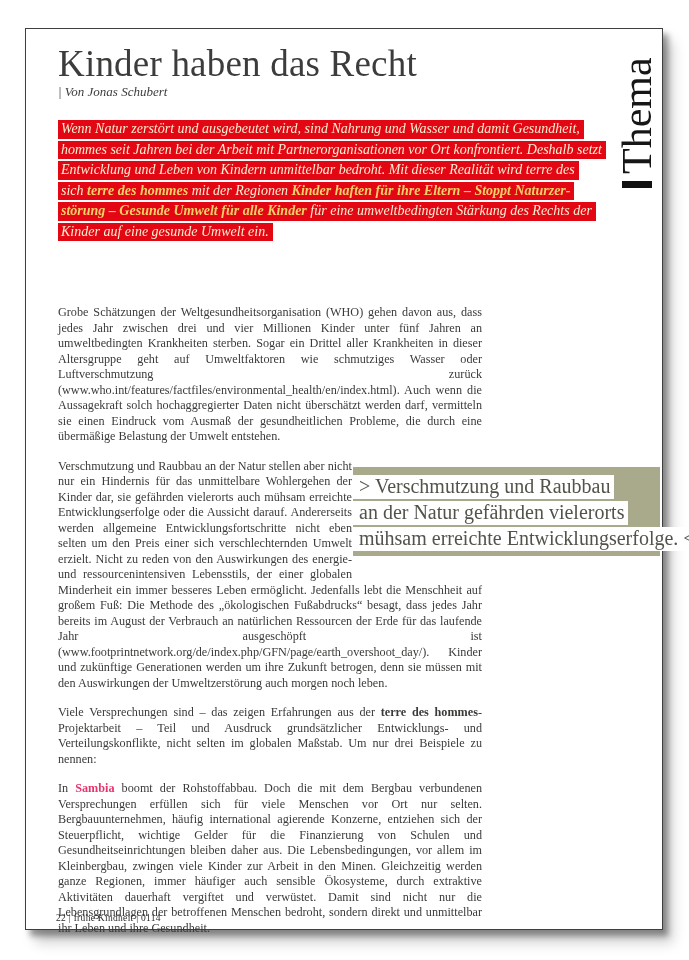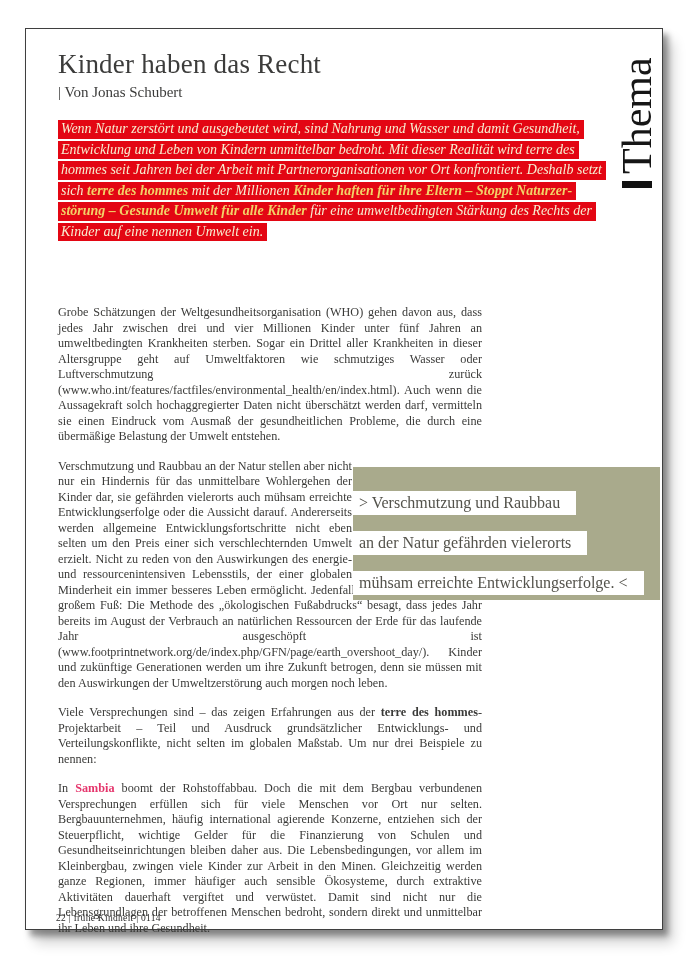--- a/index.html
+++ b/index.html
@@ -9,25 +9,25 @@
     -webkit-font-smoothing:antialiased;
   }
   .page{
     position:absolute;left:25px;top:28px;width:638px;height:902px;
     background:#fff;border:1px solid #3f3f3f;box-sizing:border-box;
     box-shadow:5px 6px 6px rgba(0,0,0,.38), 10px 13px 12px rgba(0,0,0,.18);
   }
   .content{position:absolute;left:32px;top:0;width:424px;}
   h1.title{
     margin:20px 0 0 0;font-weight:400;
-    font-size:27px;line-height:30px;color:var(--title-text,#3c3c3b);
+    font-size:37px;line-height:30px;color:var(--title-text,#3c3c3b);
     letter-spacing:.2px;
   }
   .byline{
-    margin:5px 0 0 0;font-size:15px;line-height:16px;
+    margin:5px 0 0 0;font-style:italic;font-size:13px;line-height:16px;
     color:var(--title-text,#3c3c3b);
   }
   .intro{margin-top:20px;width:586px;}
   .hl-line{display:table;white-space:nowrap;}
   .intro .hl-line{
     background:var(--highlight-red,#e30613);
     color:var(--intro-text,#f7efd2);
     font-style:italic;font-size:14px;line-height:15.5px;
     padding:1px 4px 2px 3px;margin-bottom:2px;
   }
@@ -40,21 +40,21 @@
   .body-p .accent{font-weight:700;color:var(--accent-pink,#e5356c);}
   .p-first{margin-top:64px;}
   .quote-spacer{float:right;width:130px;height:109px;}
   .pullquote{
     position:absolute;left:327px;top:438px;width:307px;box-sizing:border-box;
     background:var(--pullquote-bg,#a9aa8c);
     padding:8px 0 5px 0;
   }
   .pullquote .hl-line{
     background:#ffffff;color:var(--pullquote-text,#53524b);
-    font-size:16px;line-height:19px;padding:2px 16px 3px 6px;margin-bottom:2px;margin-top:16px;
+    font-size:20px;line-height:19px;padding:2px 4px 3px 6px;margin-bottom:2px;
   }
   .pullquote .hl-line:last-child{margin-bottom:0;}
   .thema{
     position:absolute;top:7px;right:47px;width:152px;height:44px;
     transform:rotate(-90deg);transform-origin:top right;
     font-size:42px;line-height:44px;color:#161616;white-space:nowrap;
   }
   .thema-bar{
     display:inline-block;width:7px;height:30px;background:#111;
     margin-right:7px;vertical-align:-1px;
@@ -77,37 +77,37 @@
 
     <h1 class="title"><span>Kinder haben das Recht</span><br></h1>
 
     <p class="byline">| Von Jonas Schubert</p>
 
     <div class="intro">
         <span class="hl-line">
           <span>Wenn Natur zerstört und ausgebeutet wird, sind Nahrung und Wasser und damit Gesundheit,</span>
         </span>
         <span class="hl-line">
-          <span>Entwicklung und Leben von Kindern unmittelbar bedroht. Mit dieser Realität wird terre des</span>
+          <span>hommes seit Jahren bei der Arbeit mit Partnerorganisationen vor Ort konfrontiert. Deshalb setzt</span>
         </span>
         <span class="hl-line">
-          <span>hommes seit Jahren bei der Arbeit mit Partnerorganisationen vor Ort konfrontiert. Deshalb setzt</span>
+          <span>Entwicklung und Leben von Kindern unmittelbar bedroht. Mit dieser Realität wird terre des</span>
         </span>
         <span class="hl-line">
           <span>sich </span>
           <span class="b">terre des hommes</span>
-          <span> mit der Millionen </span>
+          <span> mit der Regionen </span>
           <span class="b">Kinder haften für ihre Eltern – Stoppt Naturzer-</span>
         </span>
         <span class="hl-line">
           <span class="b">störung – Gesunde Umwelt für alle Kinder</span>
           <span> für eine umweltbedingten Stärkung des Rechts der</span>
         </span>
         <span class="hl-line">
-          <span>Kinder auf eine nennen Umwelt ein.</span>
+          <span>Kinder auf eine gesunde Umwelt ein.</span>
         </span>
       </div>
 
     <p class="body-p p-first"><span>Grobe Schätzungen der Weltgesundheitsorganisation (WHO) gehen davon aus, dass jedes Jahr zwischen drei und vier Millionen Kinder unter fünf Jahren an umweltbedingten Krankheiten sterben. Sogar ein Drittel aller Krankheiten in dieser Altersgruppe geht auf Umweltfaktoren wie schmutziges Wasser oder Luftverschmutzung zurück (www.who.int/features/factfiles/environmental_health/en/index.html). Auch wenn die Aussagekraft solch hochaggregierter Daten nicht überschätzt werden darf, vermitteln sie einen Eindruck vom Ausmaß der gesundheitlichen Probleme, die durch eine übermäßige Belastung der Umwelt entstehen.</span></p>
 
     <p class="body-p"><span class="quote-spacer"></span><span><span>Verschmutzung und Raubbau an der Natur stellen aber nicht nur ein Hindernis für das unmittelbare Wohlergehen der Kinder dar, sie gefährden vielerorts auch mühsam erreichte Entwicklungserfolge oder die Aussicht darauf. Andererseits werden allgemeine Entwicklungsfortschritte nicht eben selten um den Preis einer sich verschlechternden Umwelt erzielt. Nicht zu reden von den Auswirkungen des energie- und ressourcenintensiven Lebensstils, der einer globalen Minderheit ein immer besseres Leben ermöglicht. Jedenfalls lebt die Menschheit auf großem Fuß: Die Methode des „ökologischen Fußabdrucks“ besagt, dass jedes Jahr bereits im August der Verbrauch an natürlichen Ressourcen der Erde für das laufende Jahr ausgeschöpft ist (www.footprintnetwork.org/de/index.php/GFN/page/earth_overshoot_day/). Kinder und zukünftige Generationen werden um ihre Zukunft betrogen, denn sie müssen mit den Auswirkungen der Umweltzerstörung auch morgen noch leben.</span></span></p>
 
     <p class="body-p"><span>Viele Versprechungen sind – das zeigen Erfahrungen aus der </span><span class="b">terre des hommes</span><span>-Projektarbeit – Teil und Ausdruck grundsätzlicher Entwicklungs- und Verteilungskonflikte, nicht selten im globalen Maßstab. Um nur drei Beispiele zu nennen:</span></p>
 
     <p class="body-p"><span>In </span><span class="accent">Sambia</span><span> boomt der Rohstoffabbau. Doch die mit dem Bergbau verbundenen Versprechungen erfüllen sich für viele Menschen vor Ort nur selten. Bergbauunternehmen, häufig international agierende Konzerne, entziehen sich der Steuerpflicht, wichtige Gelder für die Finanzierung von Schulen und Gesundheitseinrichtungen bleiben daher aus. Die Lebensbedingungen, vor allem im Kleinbergbau, zwingen viele Kinder zur Arbeit in den Minen. Gleichzeitig werden ganze Regionen, immer häufiger auch sensible Ökosysteme, durch extraktive Aktivitäten dauerhaft vergiftet und verwüstet. Damit sind nicht nur die Lebensgrundlagen der betroffenen Menschen bedroht, sondern direkt und unmittelbar ihr Leben und ihre Gesundheit.</span></p>

